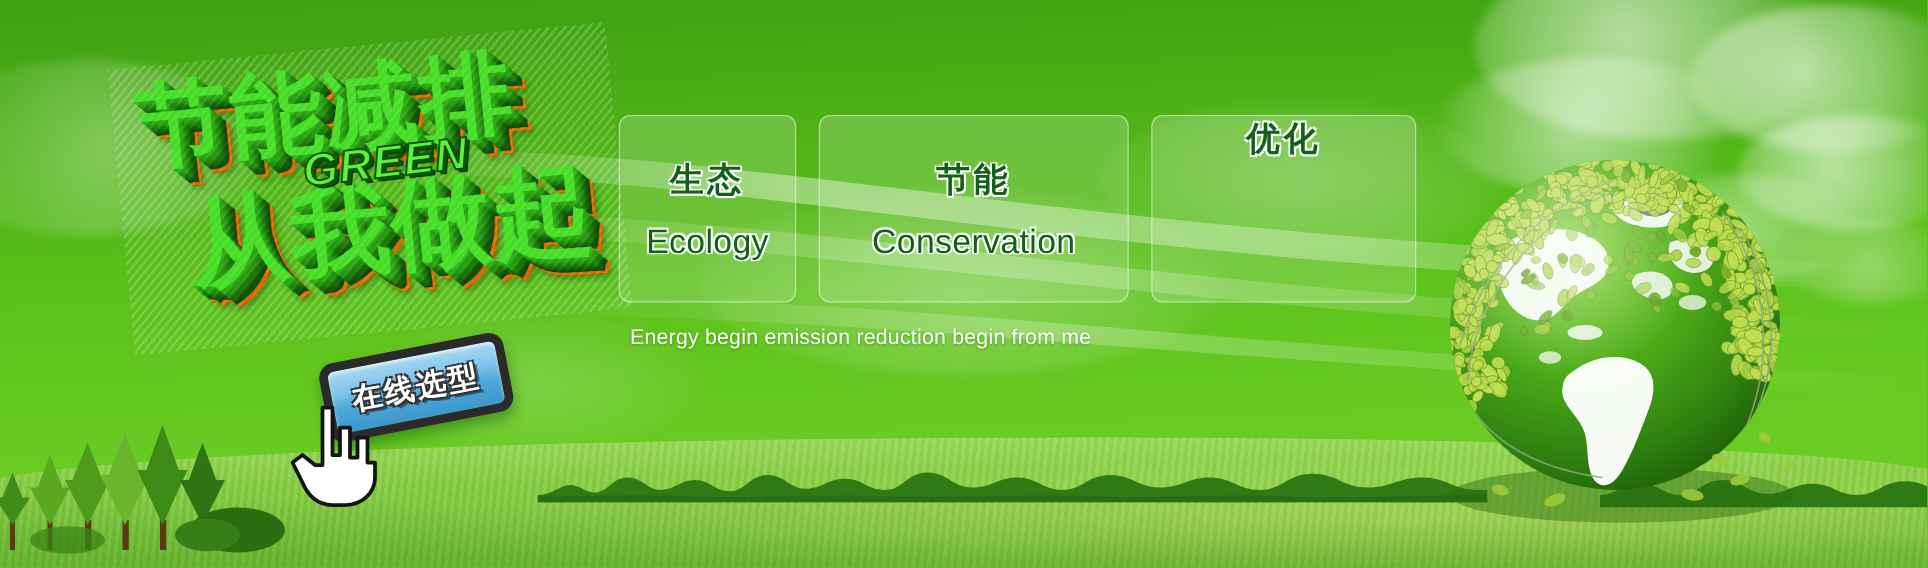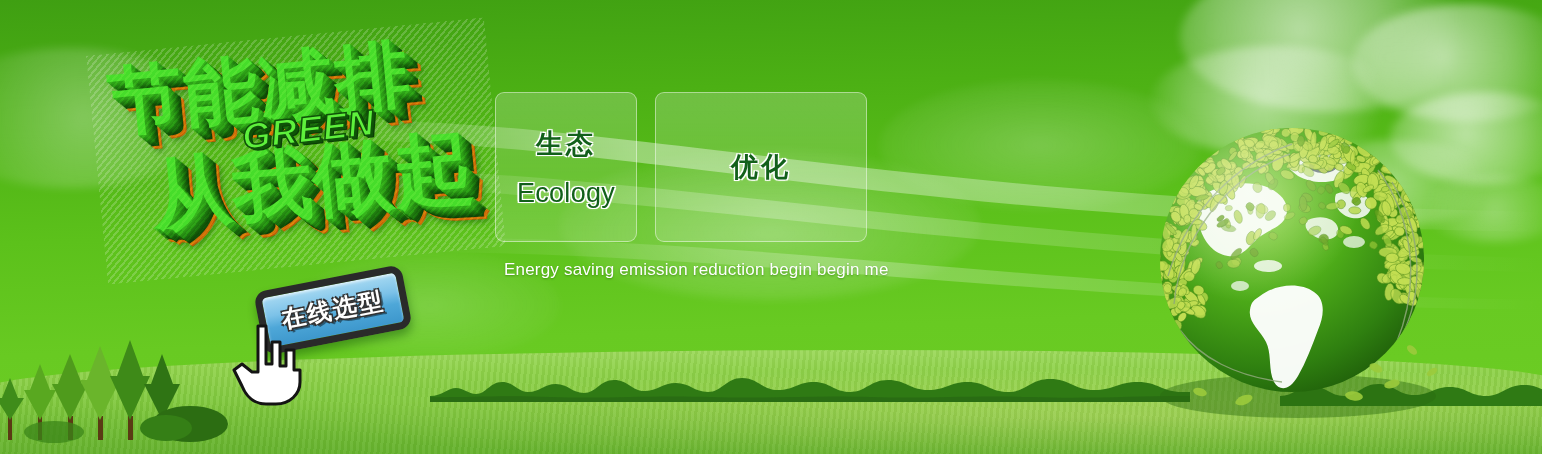--- a/index.html
+++ b/index.html
@@ -155,21 +155,21 @@
     border:1px solid rgba(255,255,255,.45);
     border-radius:9px;
     background:linear-gradient(180deg,rgba(255,255,255,.20) 0%,rgba(255,255,255,.12) 55%,rgba(255,255,255,.16) 100%);
     display:flex; flex-direction:column; align-items:center; justify-content:center;
     gap:16px;
     padding:0 20px;
     cursor:pointer;
   }
   .card.w1 { width:142px; }
   .card.w2 { width:248px; }
-  .card.w3 { width:212px; }
+  .card.w3 { width:212px;justify-content:space-between; }
 
   .card-cn {
     font-size:27px; font-weight:bold; color:#12601a; letter-spacing:3px;
     text-shadow:
       -1.3px -1.3px 0 #fff, 1.3px -1.3px 0 #fff,
       -1.3px 1.3px 0 #fff, 1.3px 1.3px 0 #fff,
       0 0 3px rgba(255,255,255,.9);
     white-space:nowrap;
   }
   .card-en {
@@ -867,20 +867,24 @@
     <path fill="#ffffff" stroke="#141414" stroke-width="3" stroke-linejoin="round" d="M26,6 L34,6 L34,44 L40,44 L40,22 L48,22 L48,46 L54,46 L54,30 L62,30
          L62,50 L68,50 L68,62 C68,74 58,84 44,84 L34,84
          C22,84 14,76 10,66 L2,50 L10,44 L20,52 L26,52 Z"></path>
   </svg>
 
   <div class="cards">
     <div class="card w1">
       <div class="card-cn">生态</div>
       <div class="card-en">Ecology</div>
     </div>
+    <div class="card w2">
+      <div class="card-cn">节能</div>
+      <div class="card-en">Conservation</div>
+    </div>
     <div class="card w3">
       <div class="card-cn">优化</div>
     </div>
   </div>
 
-  <div class="tagline">Energy saving emission reduction begin begin me</div>
+  <div class="tagline">Energy begin emission reduction begin from me</div>
 
 </div>
 
 </body></html>

